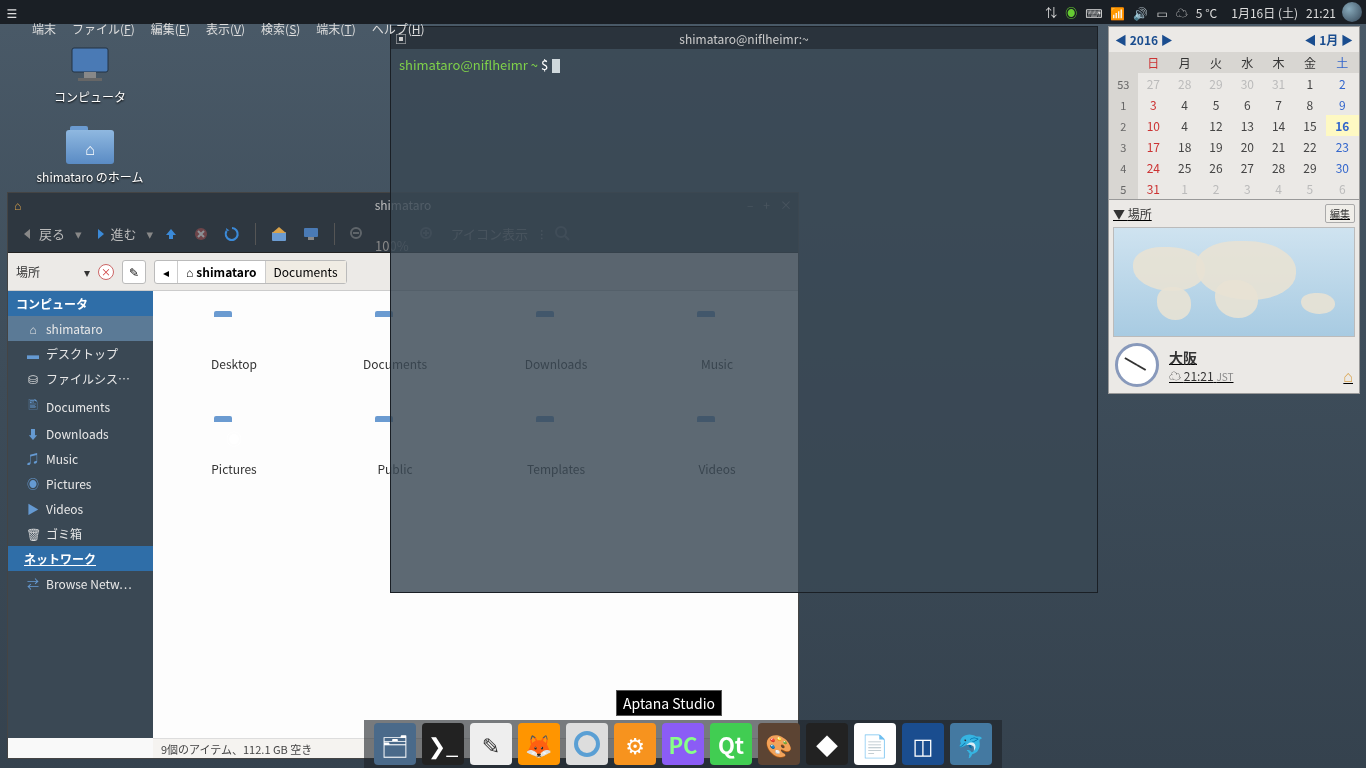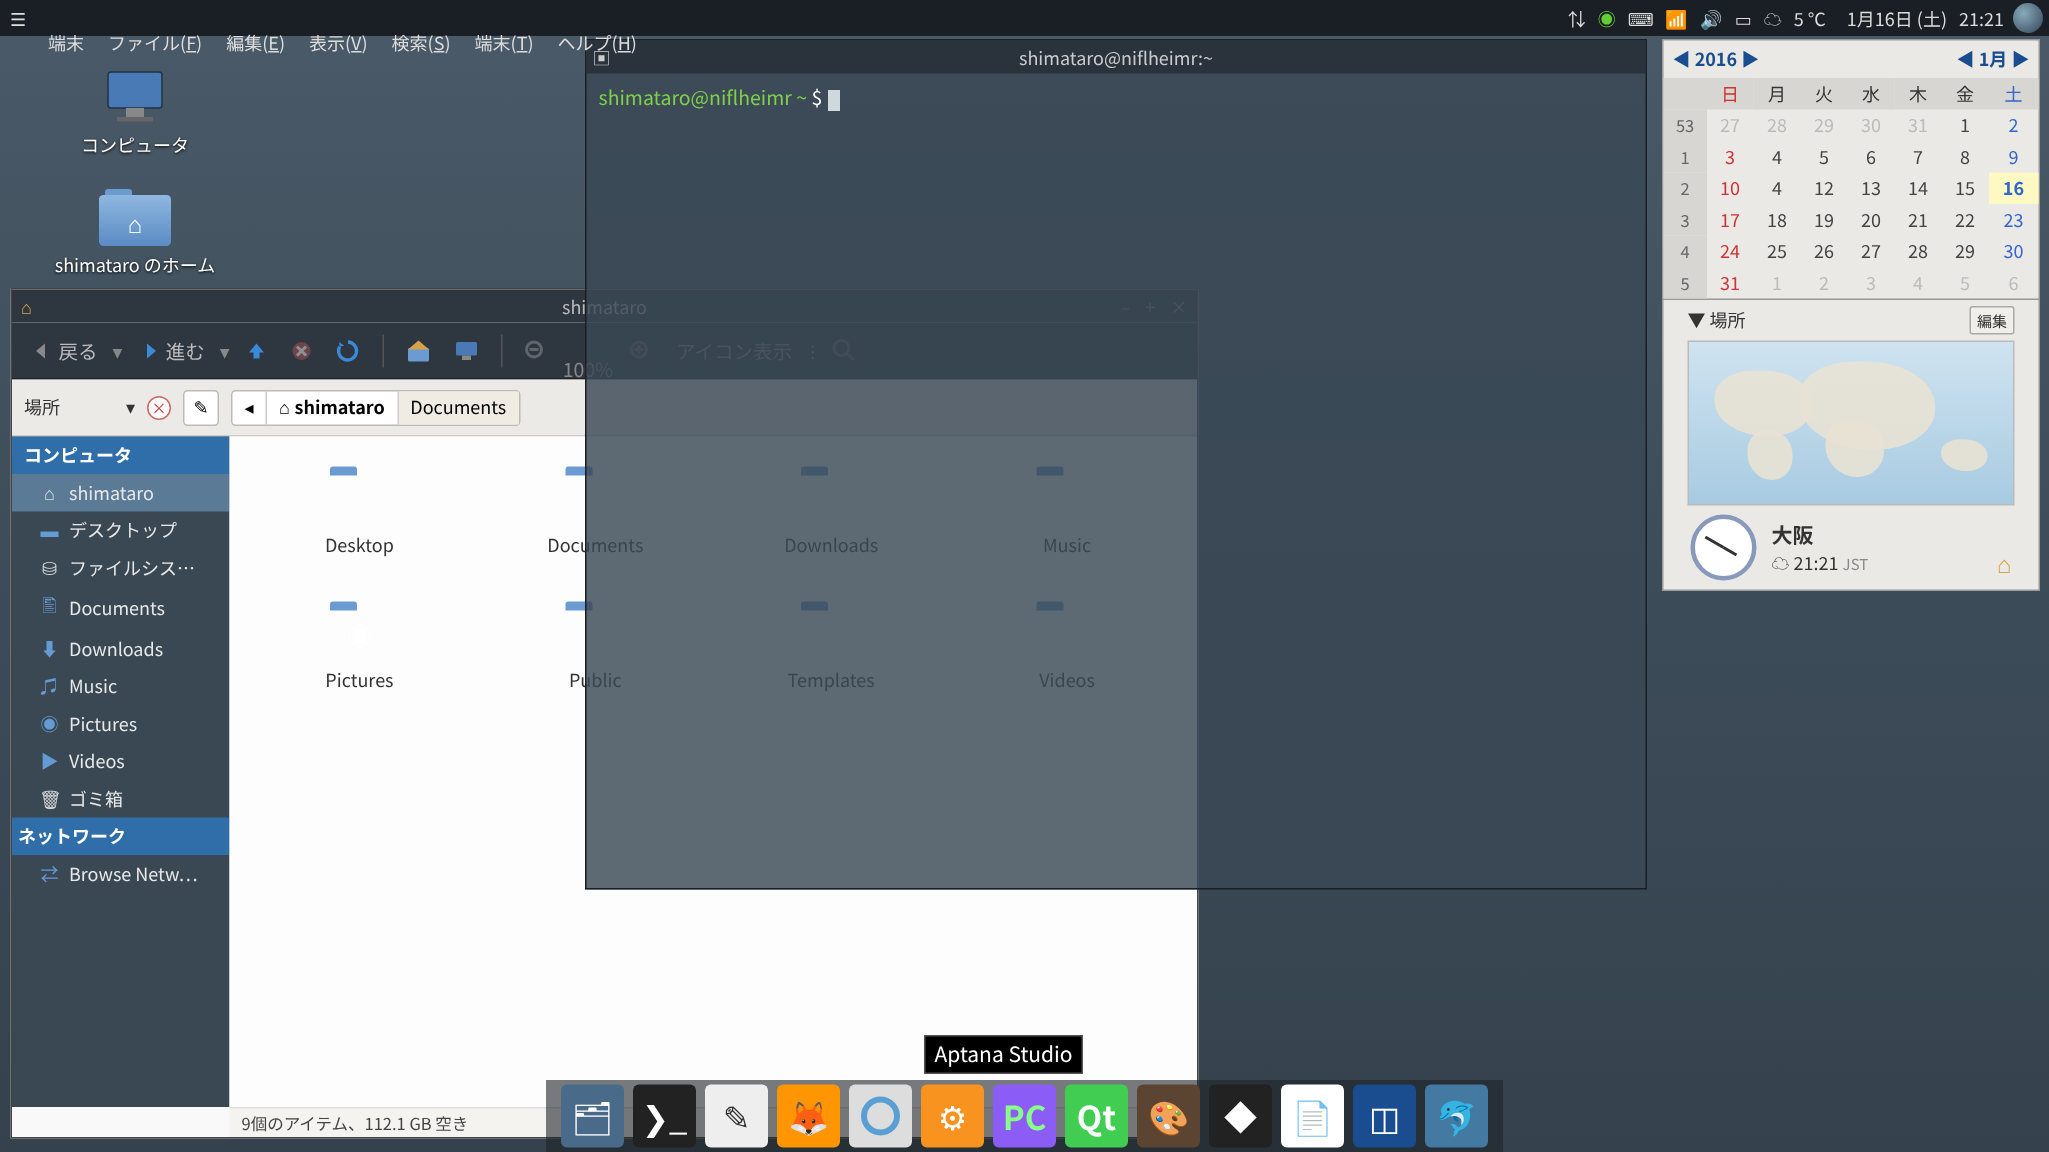--- a/index.html
+++ b/index.html
@@ -42,42 +42,42 @@
 #fm .locbar { height:38px; background:#eceae7; display:flex; align-items:center; padding:0 8px; gap:8px; font-size:12px; border-bottom:1px solid #ccc; }
 #fm .locbar .places { display:flex; align-items:center; gap:4px; color:#333; }
 #fm .locbar .close { width:16px;height:16px;border-radius:50%;background:#fff;border:1px solid #c66;color:#c33;font-size:10px;display:flex;align-items:center;justify-content:center; }
 #fm .locbar .pencil { width:24px;height:24px;border:1px solid #bbb;border-radius:3px;display:flex;align-items:center;justify-content:center;background:#fff; }
 #fm .locbar .crumb { display:flex; align-items:center; border:1px solid #bbb; border-radius:3px; background:#fff; height:24px; }
 #fm .locbar .crumb .seg { padding:0 8px; display:flex; align-items:center; gap:3px; border-right:1px solid #ccc; height:100%; }
 #fm .locbar .crumb .seg:last-child { border-right:none; background:#f0ece4; }
 #fm .body { display:flex; height:calc(100% - 98px - 20px); }
 #fm .sidebar { width:145px; background:#3a4854; color:#e8e8e8; font-size:12px; overflow:hidden; }
 #fm .sidebar .hdr { background:#2f6ea8; color:#fff; padding:4px 8px; font-weight:bold; margin-top:0; }
-#fm .sidebar .hdr2 { background:#2f6ea8; color:#fff; padding:4px 4px; font-weight:bold; }
+#fm .sidebar .hdr2 { background:#2f6ea8; color:#fff; padding:4px 16px; font-weight:bold;text-decoration:underline; }
 #fm .sidebar .item { padding:4px 8px 4px 18px; display:flex; align-items:center; gap:6px; white-space:nowrap; overflow:hidden; text-overflow:ellipsis; }
 #fm .sidebar .item.sel { background:#5b7a96; }
 #fm .sidebar .item .ic { width:14px; text-align:center; opacity:0.9; }
-#fm .content { flex:1; background:#fdfdfd; padding:18px 8px; display:grid; grid-template-columns:repeat(4,1fr); grid-auto-rows:90px; gap:0; }
+#fm .content { flex:1; background:#fdfdfd; padding:18px 8px; display:grid; grid-template-columns:repeat(4,1fr); grid-auto-rows:90px; gap:15px; }
 #fm .content .folder { text-align:center; font-size:12px; color:#333; }
 #fm .content .folder .fic { width:48px; height:40px; margin:0 auto 6px; position:relative; }
 #fm .status { position:absolute; bottom:0; left:145px; right:0; height:20px; background:#f5f3f0; font-size:11px; color:#444; display:flex; align-items:center; padding:0 8px; border-top:1px solid #ddd; }
 
 
 #calpanel { position:absolute; right:6px; top:26px; width:252px; z-index:40; }
 #cal { background:#ebe9e6; border:1px solid #999; font-size:12px; }
 #cal .hdr { display:flex; justify-content:space-between; padding:4px 6px; color:#1a4d8f; font-weight:bold; }
 #cal table { width:100%; border-collapse:collapse; text-align:center; }
 #cal th { background:#d8d6d2; padding:2px 0; font-weight:normal; color:#333; }
 #cal th.sun { color:#c33; } #cal th.sat { color:#36c; }
 #cal td { padding:2px 0; color:#444; }
 #cal td.wk { background:#d8d6d2; color:#666; font-size:11px; }
 #cal td.other { color:#bbb; }
 #cal td.today { background:#fef9c3; font-weight:bold; }
 #cal td.sat { color:#36c; } #cal td.sun { color:#c33; }
-#locsec { background:#ebe9e6; border:1px solid #999; border-top:none; padding:4px 16px; }
+#locsec { background:#ebe9e6; border:1px solid #999; border-top:none; padding:4px 4px;text-decoration:underline; }
 #locsec .hdrrow { display:flex; justify-content:space-between; align-items:center; color:#333; font-size:12px; margin-bottom:4px; }
 #locsec .editbtn { font-size:10px; border:1px solid #aaa; padding:1px 4px; background:#f0eee9; border-radius:2px; }
 #locsec .map { width:100%; height:110px; background:linear-gradient(#cfe3f0,#a8cbe2); border:1px solid #bbb; position:relative; overflow:hidden; }
 #locsec .map .land { position:absolute; background:#e8e2d4; border-radius:40% 50% 45% 55%; opacity:0.9; }
 #locsec .city { display:flex; align-items:center; gap:10px; padding:6px 2px 2px; }
 #locsec .clock { width:44px; height:44px; border:3px solid #8899bb; border-radius:50%; background:#fff; position:relative; }
 #locsec .clock::before { content:""; position:absolute; left:50%; top:50%; width:2px; height:14px; background:#333; transform-origin:bottom; transform:translate(-50%,-100%) rotate(-60deg); }
 #locsec .clock::after { content:""; position:absolute; left:50%; top:50%; width:2px; height:10px; background:#333; transform-origin:bottom; transform:translate(-50%,-100%) rotate(120deg); }
 #locsec .cityinfo { font-size:12px; color:#333; }
 #locsec .cityinfo .name { font-size:14px; font-weight:bold; }

